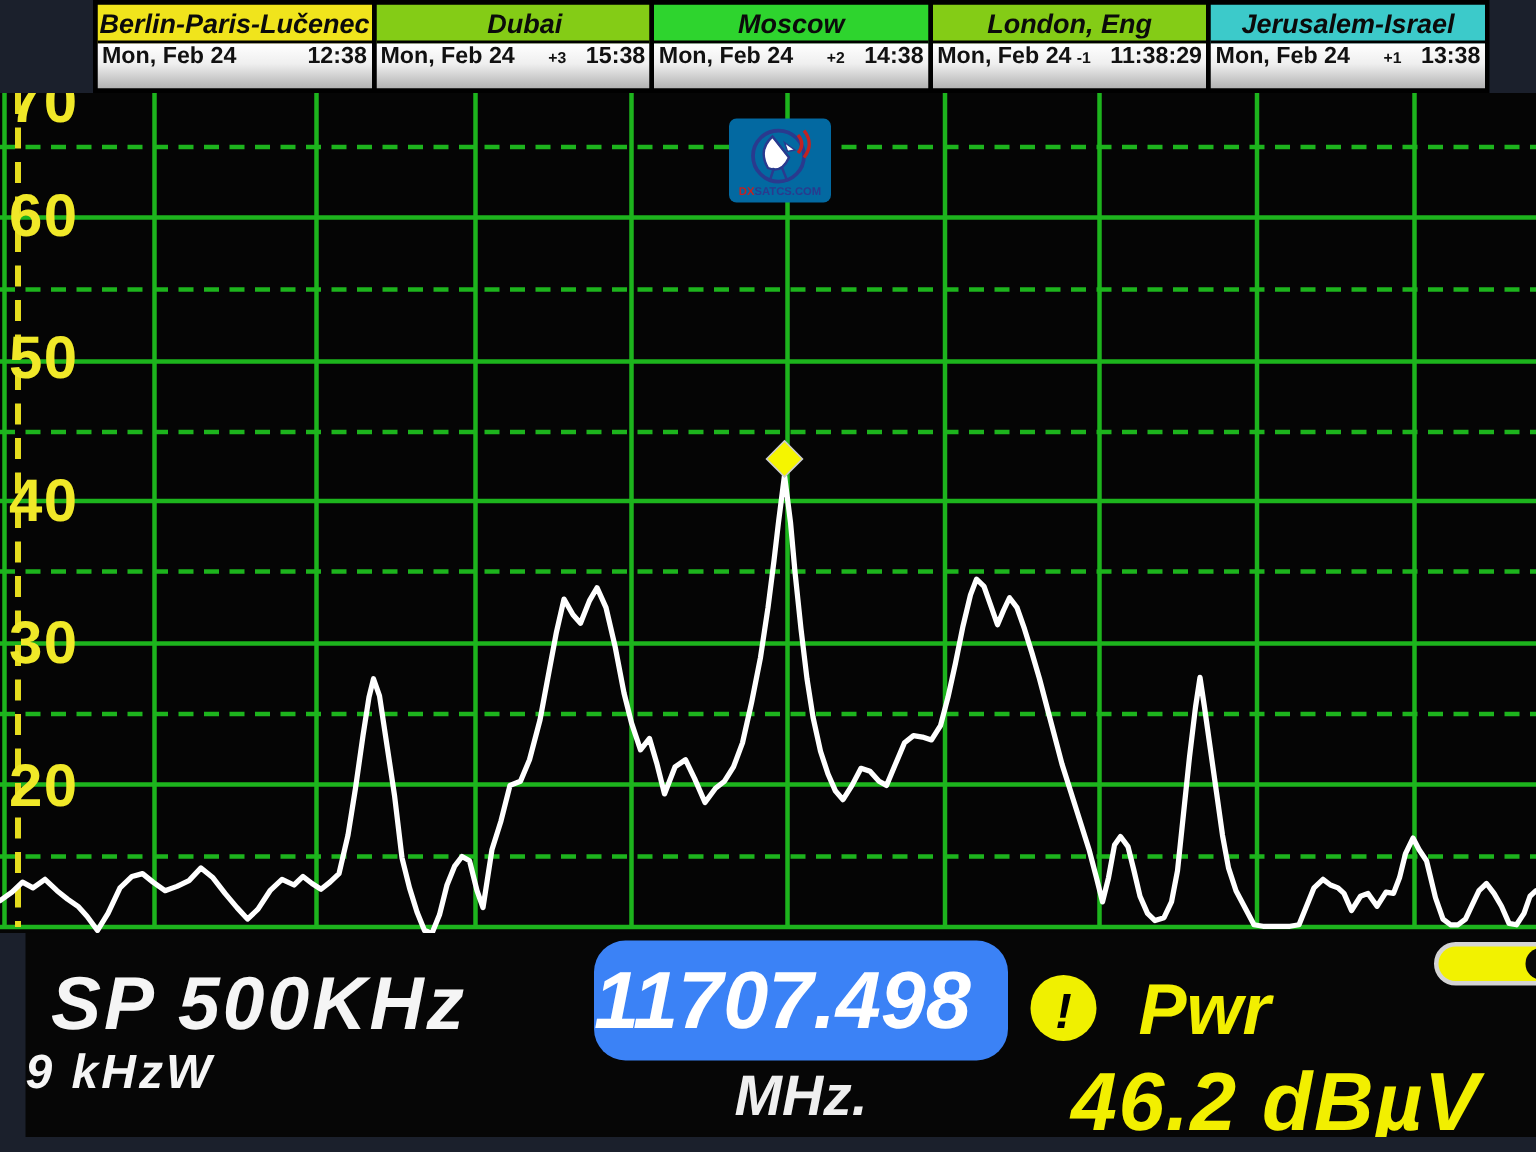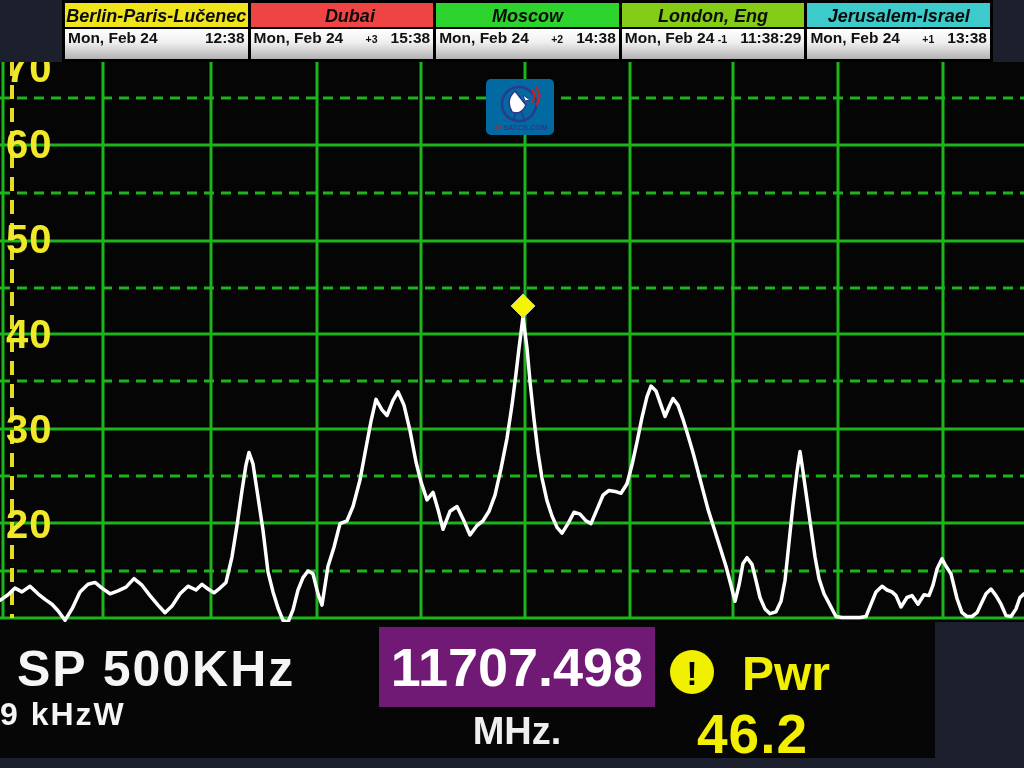--- a/index.html
+++ b/index.html
@@ -20,26 +20,26 @@
 
   
   .plot{position:absolute;left:0;top:62px;width:1024px;height:560px;background:#050505;overflow:hidden;}
   #plot-svg{position:absolute;left:0;top:0;}
   .ylabel{position:absolute;left:6px;color:#f0e828;font-weight:bold;font-size:40px;line-height:44px;
           letter-spacing:1px;}
   .logo-box{position:absolute;left:486px;top:17px;width:68px;height:56px;background:#0369a1;
             border-radius:5px;display:flex;align-items:center;justify-content:center;}
 
   
-  .bottom{position:absolute;left:0;top:622px;width:935px;height:136px;background:#060606;
-          overflow:hidden;font-weight:bold;}
+  .bottom{position:absolute;left:17px;top:622px;width:1008px;height:136px;background:#060606;
+          overflow:hidden;font-weight:bold;font-style:italic;}
   .span-label{position:absolute;left:17px;top:18px;font-size:50px;letter-spacing:2px;color:#f5f5f5;}
   .rbw-label{position:absolute;left:0px;top:74px;font-size:32px;letter-spacing:2px;color:#f5f5f5;}
-  .freq-box{position:absolute;left:379px;top:5px;width:276px;height:80px;background:#701a75;
-            text-align:center;line-height:80px;font-size:54px;color:#fff;}
+  .freq-box{position:absolute;left:379px;top:5px;width:276px;height:80px;background:#3b82f6;
+            text-align:left;line-height:80px;font-size:54px;color:#fff;border-radius:21px;}
   .freq-unit{position:absolute;left:379px;top:88px;width:276px;text-align:center;font-size:38px;color:#efefef;}
   .warn{position:absolute;left:670px;top:28px;width:44px;height:44px;border-radius:50%;background:#f0f000;
         color:#000;text-align:center;line-height:47px;font-size:33px;}
   .pwr-label{position:absolute;left:742px;top:24px;font-size:48px;color:#f2ef00;}
   .pwr-value{position:absolute;left:697px;top:80px;font-size:55px;color:#f2ef00;letter-spacing:1px;}
   .toggle{position:absolute;left:939px;top:6px;width:104px;height:29px;border-radius:15px;
           background:#f2f200;border:3px solid #d4d4d4;box-sizing:border-box;}
   .toggle-knob{position:absolute;left:58px;top:1px;width:21px;height:21px;border-radius:50%;background:#090909;}
 </style>
 </head>
@@ -50,21 +50,21 @@
   <div class="clock-bar">
     <div class="clock-panel">
       <div class="clock-header" style="background: rgb(240, 228, 28);">Berlin-Paris-Lučenec</div>
       <div class="clock-times">
         <span>Mon, Feb 24</span>
         <span class="clock-offset"></span>
         <span>12:38</span>
       </div>
     </div>
     <div class="clock-panel">
-      <div class="clock-header" style="background: #ef4444; padding-left: 16px;">Dubai</div>
+      <div class="clock-header" style="background: #84cc16; padding-left: 16px;">Dubai</div>
       <div class="clock-times">
         <span>Mon, Feb 24</span>
         <span class="clock-offset">+3</span>
         <span>15:38</span>
       </div>
     </div>
     <div class="clock-panel">
       <div class="clock-header" style="background: rgb(46, 212, 46);">Moscow</div>
       <div class="clock-times">
         <span>Mon, Feb 24</span>

